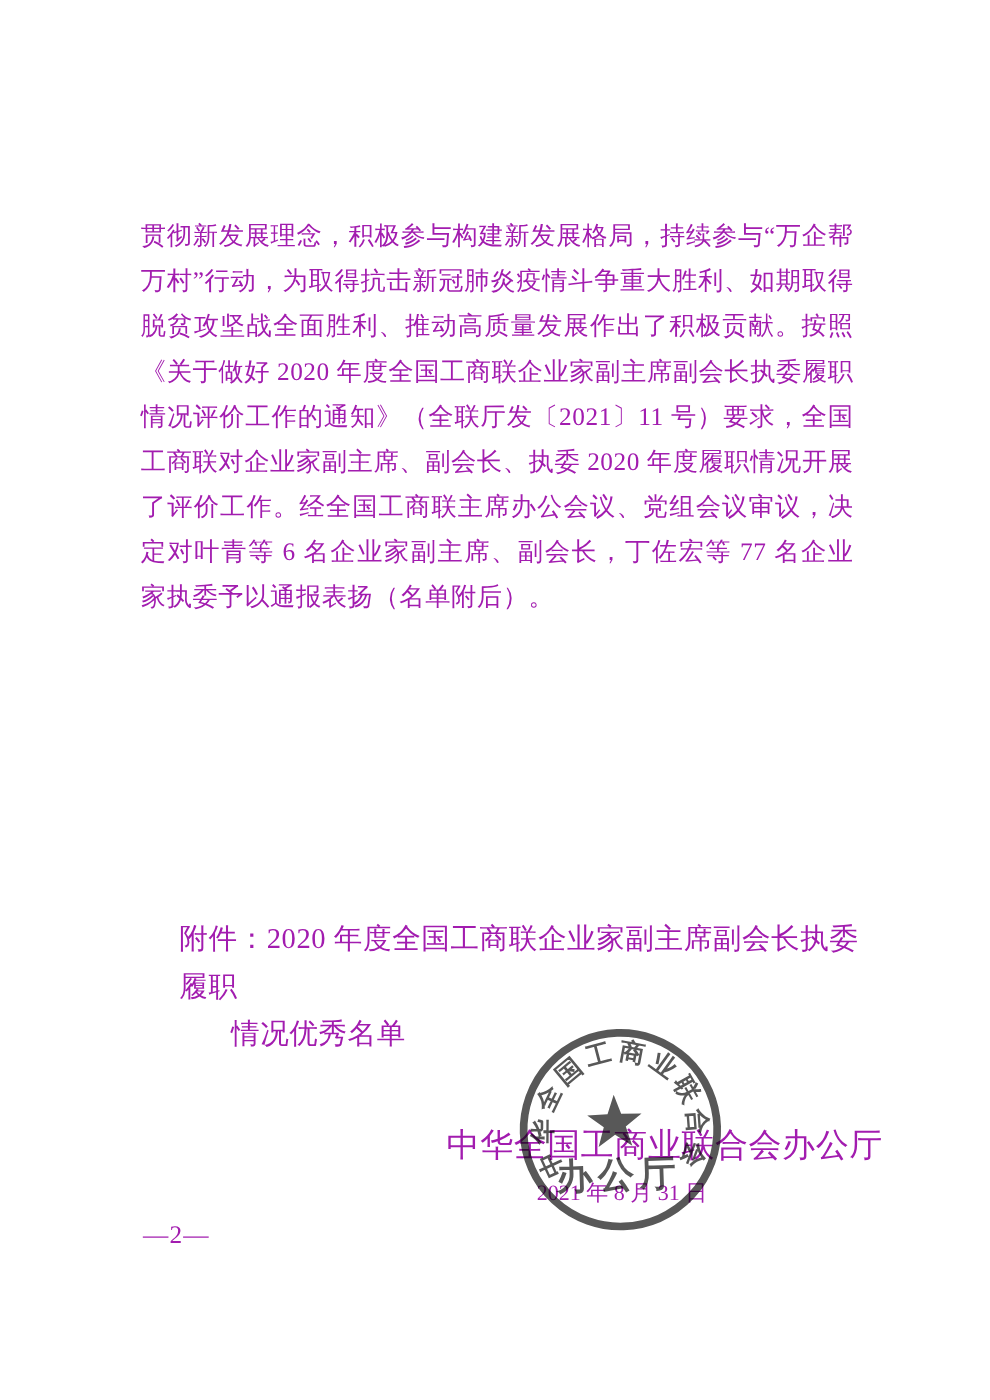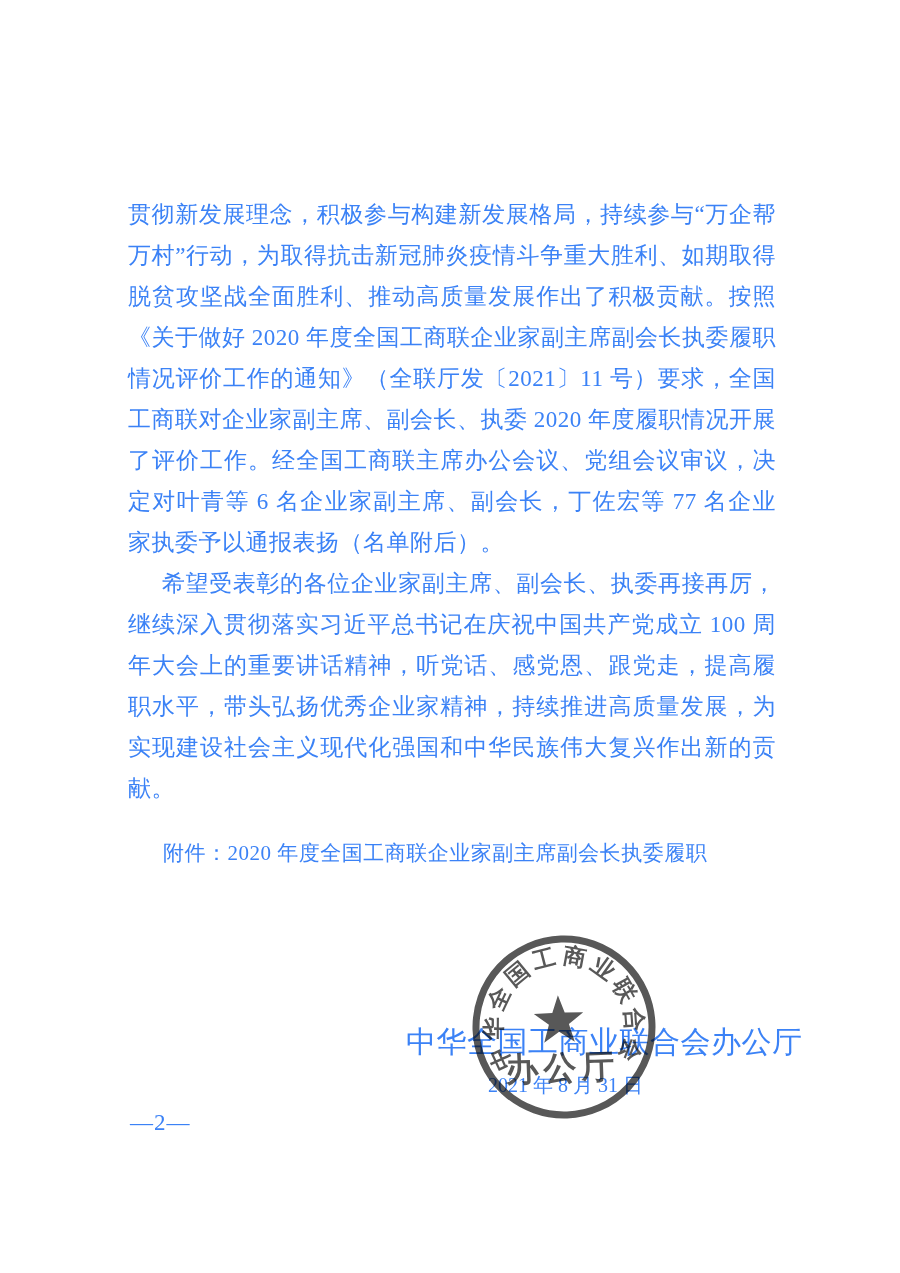--- a/index.html
+++ b/index.html
@@ -2,42 +2,42 @@
 <html><head>
 <meta charset="utf-8">
 <style>
   html, body { margin: 0; padding: 0; background: #e8e8e8; }
   .page {
     position: relative;
     width: 900px;
     height: 1273px;
     background: #ffffff;
     font-family: "Liberation Serif", "DejaVu Serif", serif;
-    color: #3b82f6;
+    color: #a21caf;
     overflow: hidden;
     margin: 0 auto;
   }
   .body-text {
     position: absolute;
     left: 128px;
     top: 194px;
     width: 648px;
     font-size: 23px;
     line-height: 41px;
     text-align: justify;
     letter-spacing: 0.5px;
   }
   .body-text p { margin: 0; text-indent: 34px; }
   .body-text p.first { text-indent: 0; }
   .attachment {
     position: absolute;
     left: 163px;
     top: 832px;
     width: 620px;
-    font-size: 21px;
+    font-size: 26px;
     line-height: 43px;
     letter-spacing: 0.5px;
   }
   .att-line2 { margin-left: 47px; }
   .signature {
     position: absolute;
     left: 406px;
     top: 1027px;
     font-size: 30px;
     line-height: 30px;
@@ -71,25 +71,25 @@
   }
   .seal text { font-family: "Liberation Serif", "DejaVu Serif", serif; font-weight: bold; }
 </style>
 </head>
 <body>
 
 <div class="page">
 
   <div class="body-text">
     <p class="first">贯彻新发展理念，积极参与构建新发展格局，持续参与“万企帮万村”行动，为取得抗击新冠肺炎疫情斗争重大胜利、如期取得脱贫攻坚战全面胜利、推动高质量发展作出了积极贡献。按照《关于做好 2020 年度全国工商联企业家副主席副会长执委履职情况评价工作的通知》（全联厅发〔2021〕11 号）要求，全国工商联对企业家副主席、副会长、执委 2020 年度履职情况开展了评价工作。经全国工商联主席办公会议、党组会议审议，决定对叶青等 6 名企业家副主席、副会长，丁佐宏等 77 名企业家执委予以通报表扬（名单附后）。</p>
-    <p>希望受表彰的各位企业家副主席、副会长、执委再接再厉，继续深入贯彻落实习近平总书记在庆祝中国共产党成立 100 周年大会上的重要讲话精神，听党话、感党恩、跟党走，提高履职水平，带头弘扬优秀企业家精神，持续推进高质量发展，为实现建设社会主义现代化强国和中华民族伟大复兴作出新的贡献。</p>
   </div>
 
   <div class="attachment">
     <div><span>附件：</span><span>2020 年度全国工商联企业家副主席副会长执委履职</span></div>
+    <div class="att-line2">情况优秀名单</div>
   </div>
 
   <div class="signature">中华全国工商业联合会办公厅</div>
   <div class="sign-date">2021 年 8 月 31 日</div>
 
   <svg class="seal" viewBox="0 0 192 192" xmlns="http://www.w3.org/2000/svg">
     <defs>
       <path id="sealArc" d="M 44.4 132.1 A 63 63 0 1 1 147.6 132.1" fill="none"></path>
     </defs>
     <circle cx="96" cy="96" r="88" fill="none" stroke="#3a3a3a" stroke-width="7"></circle>

